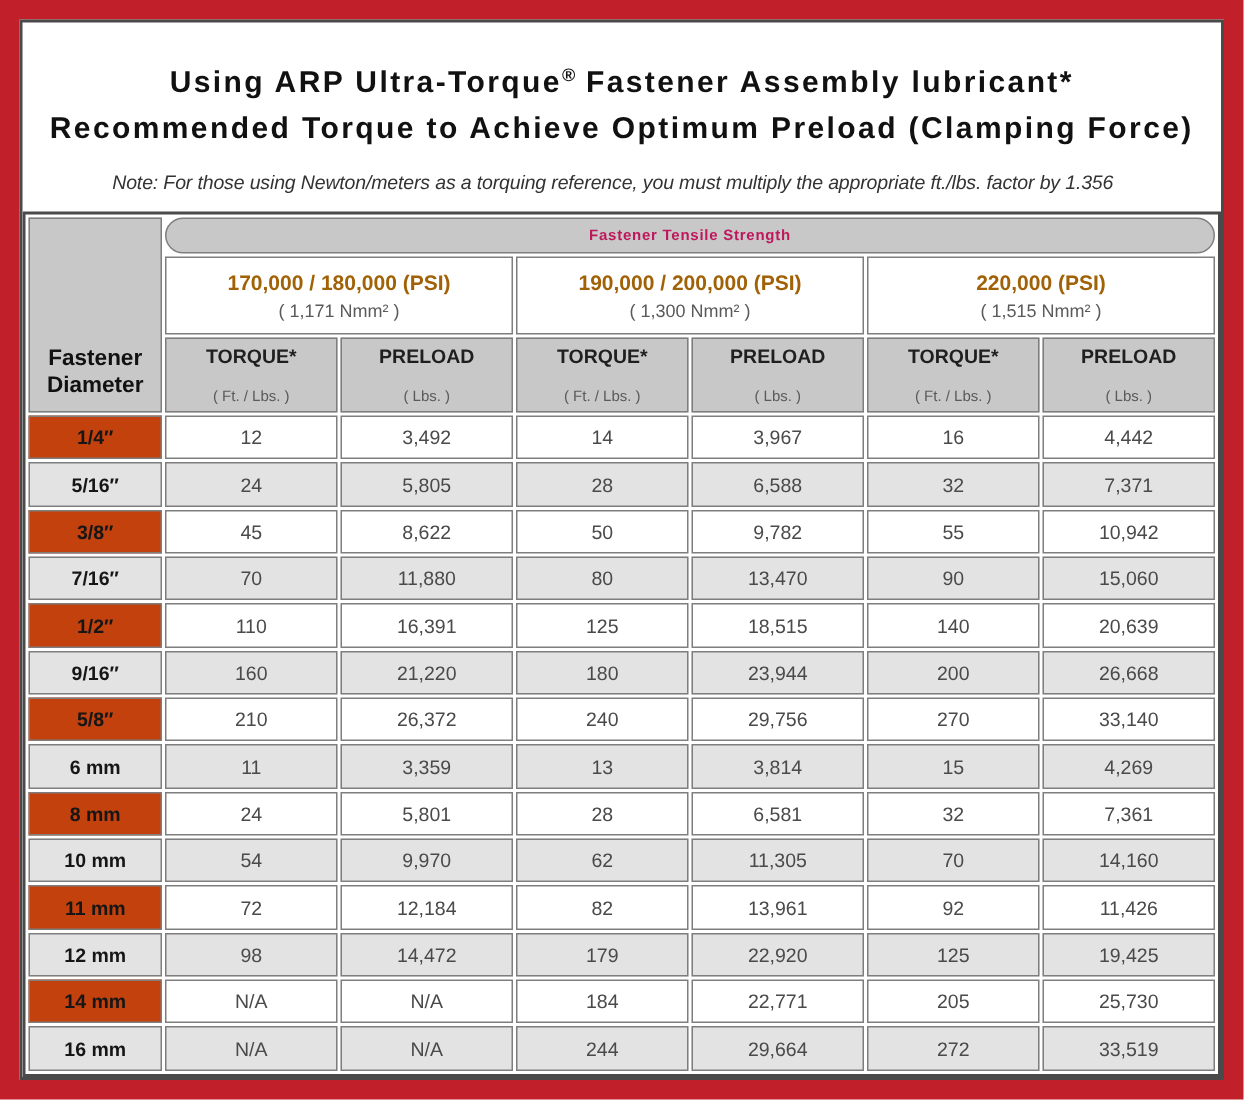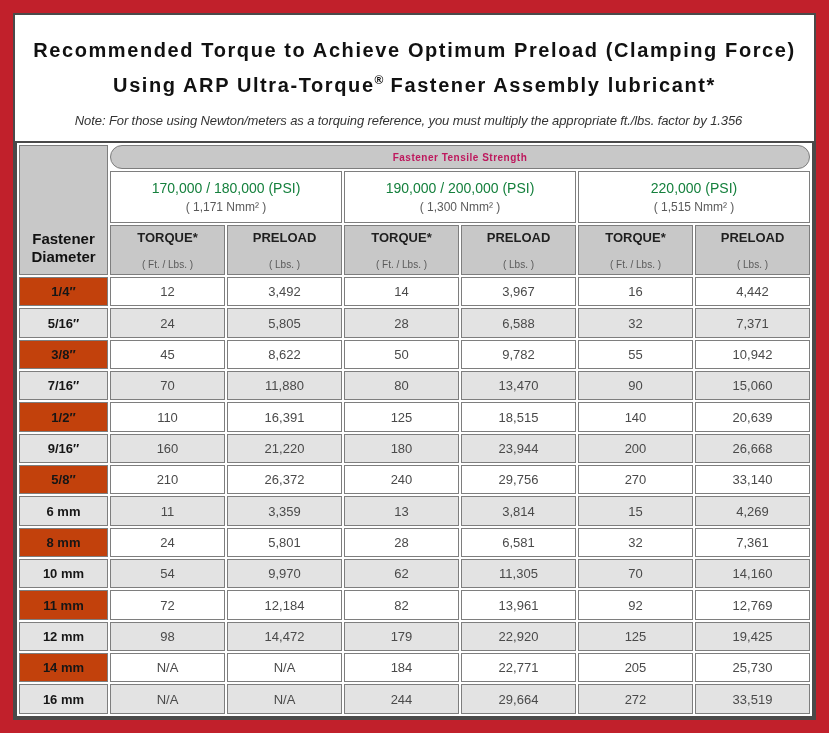--- a/index.html
+++ b/index.html
@@ -76,39 +76,39 @@
   }
   th.tensile-head {
     background: #c8c8c8;
     font-size: 10px;
     font-weight: bold;
     color: #be185d;
     letter-spacing: 0.5px;
     border-radius: 12px;
   }
   th.group-cell { background: #ffffff; }
-  .psi { font-size: 14px; font-weight: normal; color: #15803d; margin-bottom: 4px; }
+  .psi { font-size: 14px; font-weight: bold; color: #a16207; margin-bottom: 4px; }
   .nmm { font-size: 12px; font-weight: normal; color: #5a5a5a; }
 
   th.sub-cell { background: #c8c8c8; }
   .sub-label { font-size: 13px; font-weight: bold; color: #1f1f1f; margin-bottom: 14px; }
   .sub-unit  { font-size: 10px; font-weight: normal; color: #5a5a5a; }
 
   tbody th.dia-cell { font-size: 13px; font-weight: bold; color: #161616; background: #c2410c; }
   tbody td.val-cell { font-size: 13px; color: #4a4a4a; background: #ffffff; }
   tbody tr.alt th.dia-cell, tbody tr.alt td.val-cell { background: #e3e3e3; }
 </style>
 </head>
 <body>
 
 <div class="frame">
 
   <div class="title-block">
+    <p class="title-line"><span>Using ARP Ultra-Torque</span><sup>®</sup><span> Fastener Assembly lubricant*</span></p>
     <p class="title-line">Recommended Torque to Achieve Optimum Preload (Clamping Force)</p>
-    <p class="title-line"><span>Using ARP Ultra-Torque</span><sup>®</sup><span> Fastener Assembly lubricant*</span></p>
     <p class="note-line">Note: For those using Newton/meters as a torquing reference, you must multiply the appropriate ft./lbs. factor by 1.356</p>
   </div>
 
   <table class="torque">
     <colgroup>
       <col class="dia-col">
       <col>
         <col>
         <col>
         <col>
@@ -252,21 +252,21 @@
           <td class="val-cell">70</td>
           <td class="val-cell">14,160</td>
         </tr>
         <tr class="">
           <th class="dia-cell">11 mm</th>
           <td class="val-cell">72</td>
           <td class="val-cell">12,184</td>
           <td class="val-cell">82</td>
           <td class="val-cell">13,961</td>
           <td class="val-cell">92</td>
-          <td class="val-cell">12,769</td>
+          <td class="val-cell">11,426</td>
         </tr>
         <tr class="alt">
           <th class="dia-cell">12 mm</th>
           <td class="val-cell">98</td>
           <td class="val-cell">14,472</td>
           <td class="val-cell">179</td>
           <td class="val-cell">22,920</td>
           <td class="val-cell">125</td>
           <td class="val-cell">19,425</td>
         </tr>

